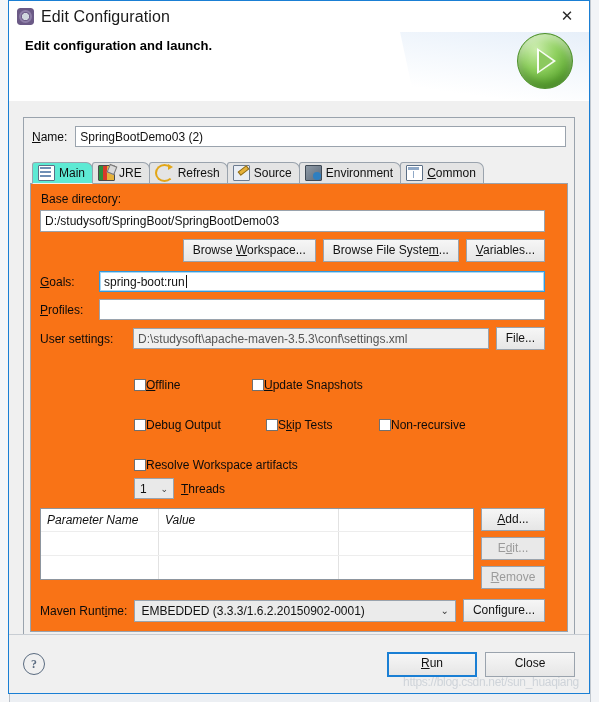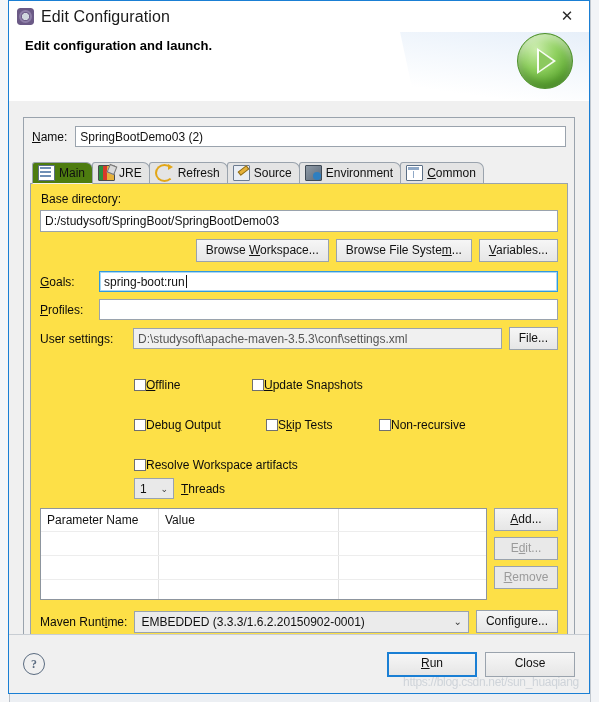--- a/index.html
+++ b/index.html
@@ -178,21 +178,21 @@
     border: 1px solid #9aa3ad;
     border-bottom: none;
     background: #e4e4e4;
     border-radius: 3px 7px 0 0;
     margin-right: -1px;
     box-sizing: border-box;
     position: relative;
     cursor: default;
   }
   .tab.active {
-    background: #4d7c0f;
+    background: #5eead4;
     height: 22px;
     margin-bottom: -1px;
     z-index: 2;
     border-bottom: 1px solid #f0f0f0;
   }
   .tab-ico { width: 15px; height: 14px; position: relative; flex: 0 0 15px; }
   
   .ico-main { background:#fff; border:1px solid #5b6f86; border-radius:1px; }
   .ico-main::before{content:"";position:absolute;left:1px;top:1px;width:11px;height:2px;background:#6f8fb5;box-shadow:0 4px 0 #6f8fb5,0 8px 0 #6f8fb5;}
   .ico-jre{background:linear-gradient(90deg,#2f8f3f 0 4px,#d83a2a 4px 8px,#e6b23a 8px 13px);border:1px solid #4a4a4a;border-radius:1px;}
@@ -203,22 +203,22 @@
   .ico-source::after{content:"";position:absolute;left:4px;top:2px;width:9px;height:3px;background:#e6b23a;border:1px solid #8a6a1c;transform:rotate(-38deg);}
   .ico-env{background:linear-gradient(135deg,#8f9aa6 0%,#5d6b7b 100%);border:1px solid #3f4a56;border-radius:1px;}
   .ico-env::after{content:"";position:absolute;right:0px;bottom:0px;width:8px;height:8px;background:#2f7fc0;border-radius:50%;}
   .ico-common{background:#fff;border:1px solid #5b6f86;border-radius:1px;}
   .ico-common::before{content:"";position:absolute;left:1px;top:1px;width:11px;height:3px;background:#8fa8c6;}
   .ico-common::after{content:"";position:absolute;left:6px;top:5px;width:1px;height:7px;background:#8fa8c6;}
 
   .tabpage {
     border: 1px solid #9aa3ad;
     border-top: none;
-    background: #fde047;
-    padding: 8px 9px 9px 9px;
+    background: #f97316;
+    padding: 8px 22px 9px 9px;
   }
   .sublabel { font-size:12px; color:#0b0b0b; margin: 0 0 4px 1px; }
   .row { display:flex; align-items:center; gap:7px; margin-bottom: 7px; }
   .btnrow { display:flex; justify-content:flex-end; gap:7px; margin: 7px 0 9px 0; }
   .btn {
     border: 1px solid #9aa3ad;
     background: linear-gradient(180deg,#f6f6f6 0%, #e6e6e6 100%);
     font-size: 12px; color: #111;
     padding: 3px 9px;
     min-height: 23px;
@@ -252,26 +252,27 @@
     font-size: 12px; color:#111;
     box-sizing:border-box;
   }
   .spinner .val { padding: 0 5px; flex:1 1 auto; }
   .spinner .arrow { font-size: 9px; color:#3c3c3c; padding-right:5px; font-family:"DejaVu Sans",sans-serif; }
 
   
   .tablewrap { display:flex; gap:7px; margin-top: 9px; }
   .ptable {
     flex: 1 1 auto;
-    height: 92px;
+    height: 72px;
     border: 1px solid #8d959e;
     background: #fff;
     box-sizing: border-box;
     position: relative;
     overflow: hidden;
+    font-style: italic;
   }
   .ptable .hdr {
     display:flex; height: 22px; align-items:center;
     font-size:12px; color:#111;
   }
   .ptable .cell { padding-left: 6px; box-sizing:border-box; }
   .c1 { width: 118px; border-right:1px solid #e2e2e2; height:100%; display:flex; align-items:center;}
   .c2 { width: 180px; border-right:1px solid #e2e2e2; height:100%; display:flex; align-items:center;}
   .c3 { flex:1 1 auto; height:100%; }
   .ptable .trow { display:flex; height: 23px; border-top:1px solid #ededed; }

